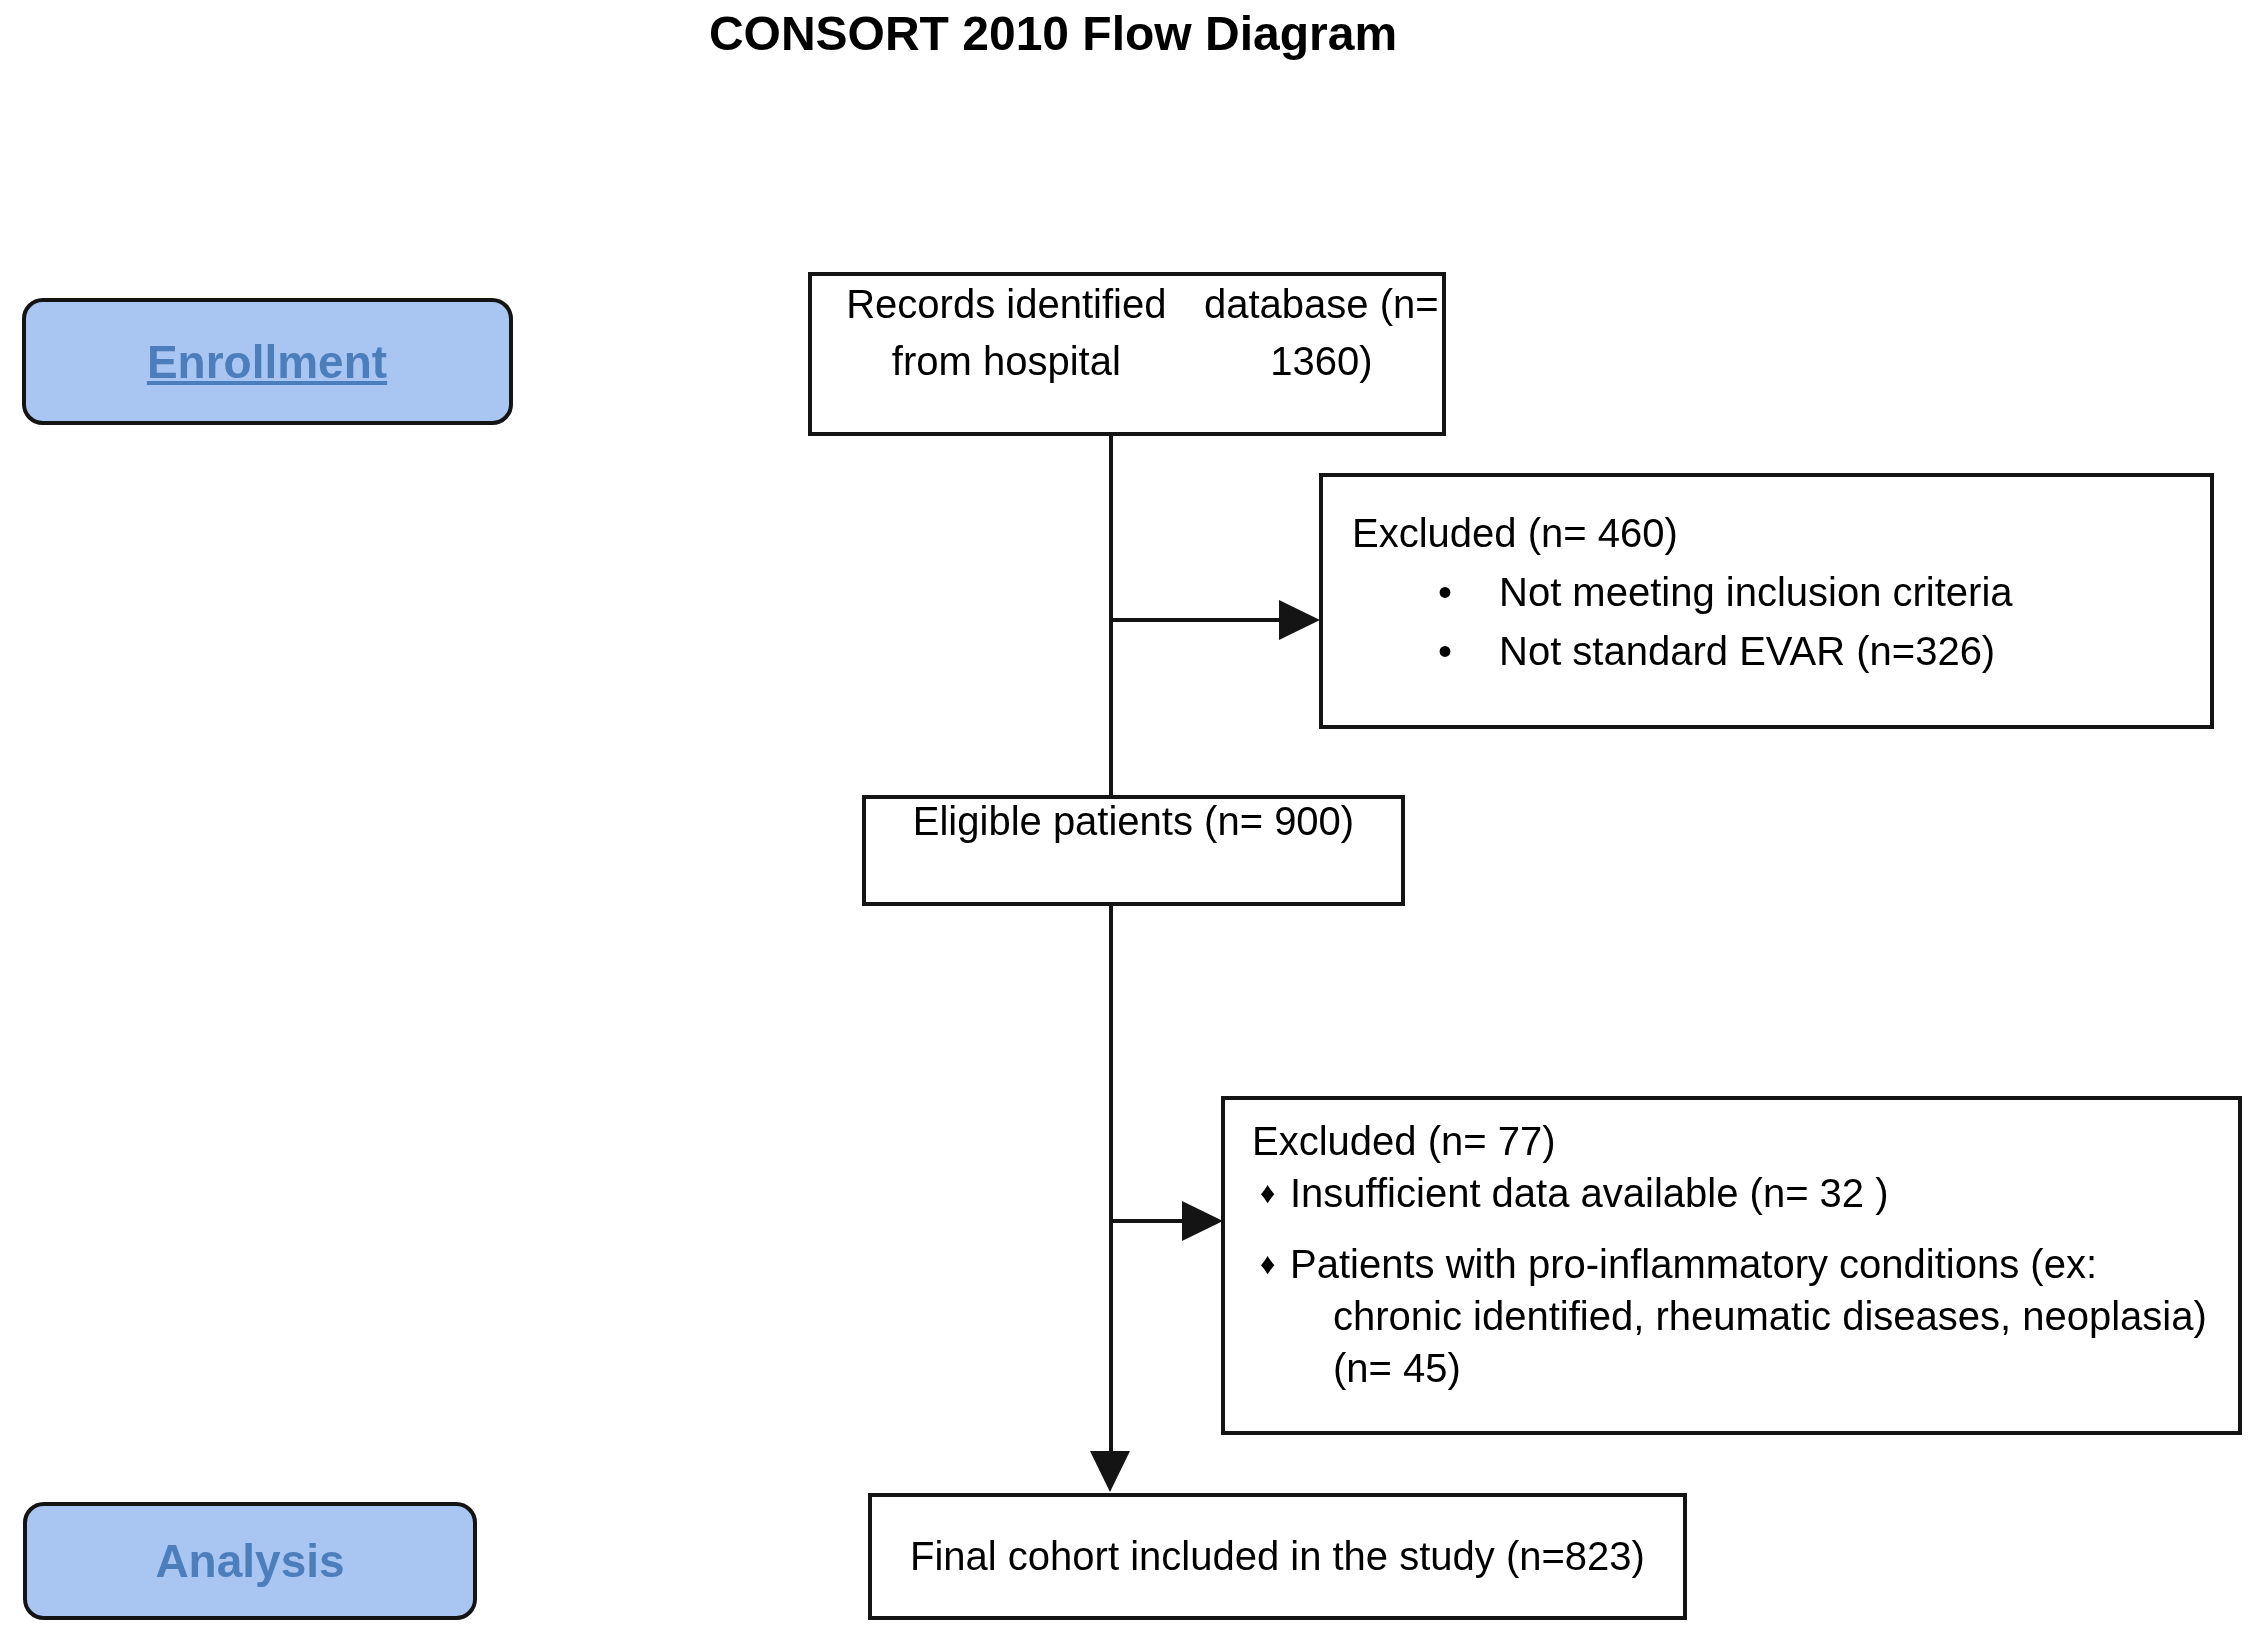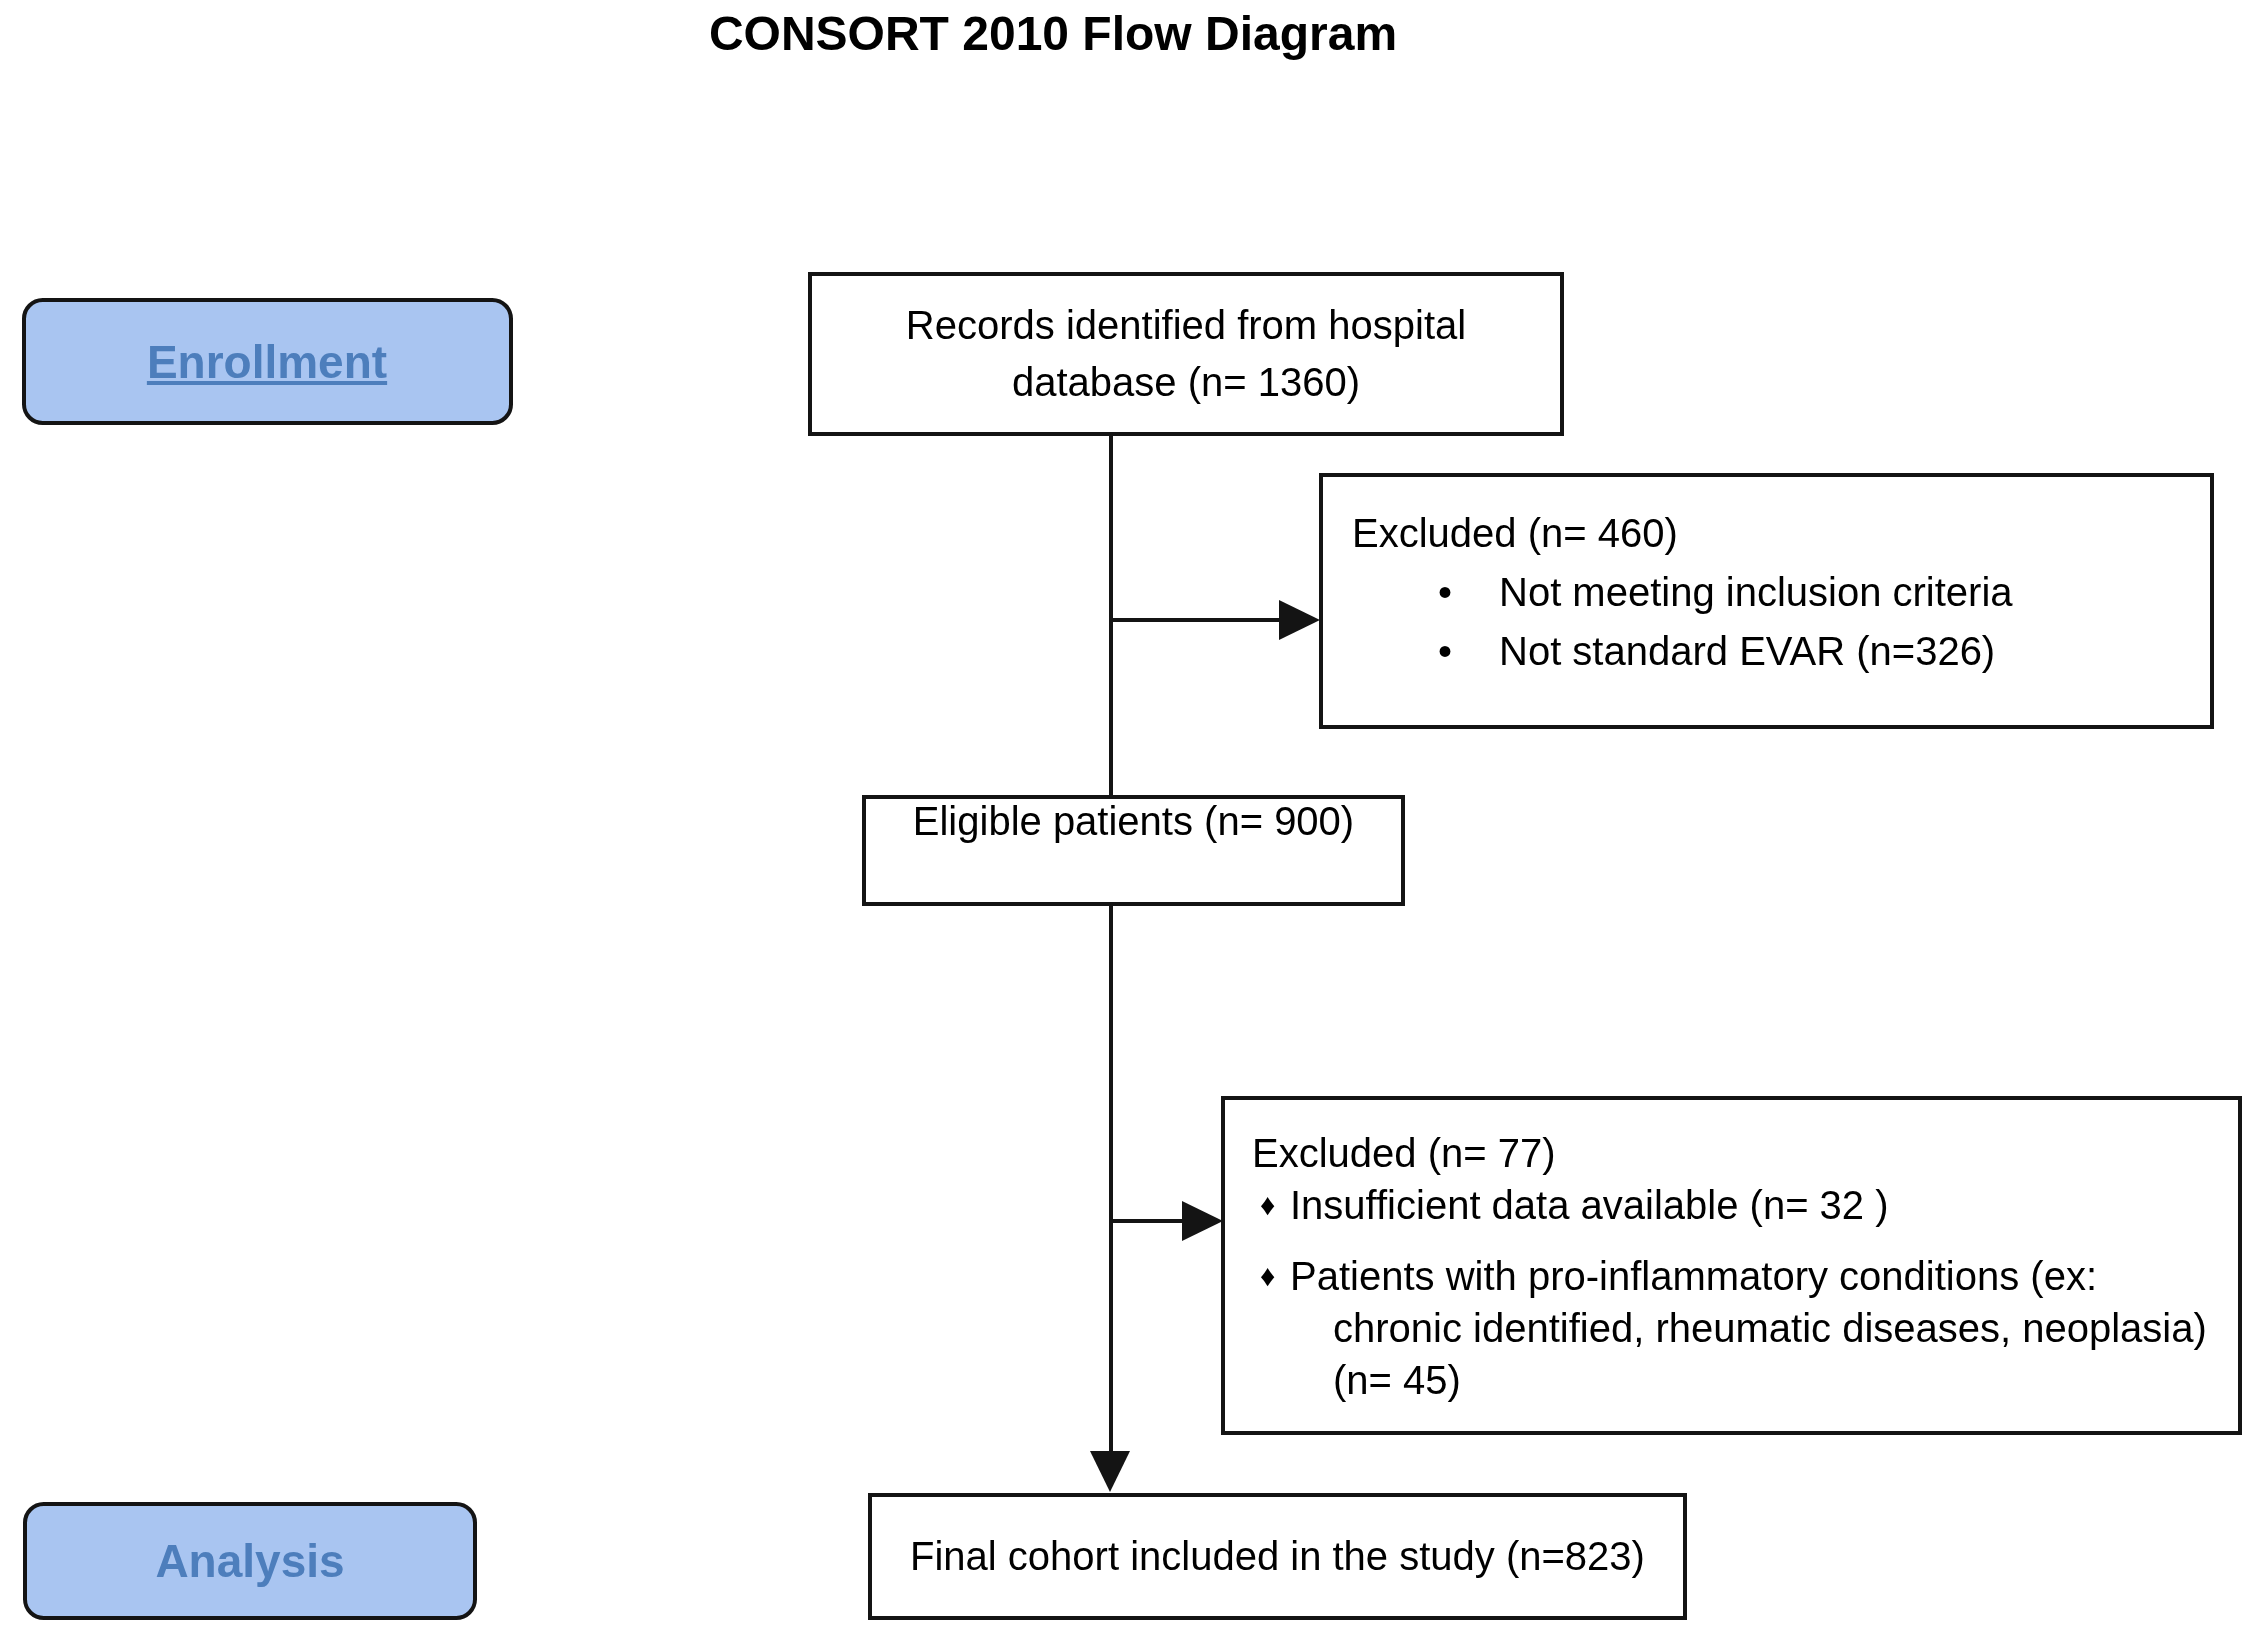--- a/index.html
+++ b/index.html
@@ -25,29 +25,29 @@
   }
   #stage-enrollment { left:21.5px;  top:298px;  width:491px; height:127px;text-decoration:underline; }
   #stage-analysis   { left:23px;  top:1502px; width:454px; height:118px; }
 
   
   .fbox {
     position:absolute; background:#ffffff;
     border:4px solid var(--box-border,#141414);
     box-sizing:border-box; font-size:40px;
   }
-  #box-records  { left:808px; top:272px;  width:756px;  height:164px;
-                  display:flex; flex-direction:column; justify-content:center;
+  #box-records  { left:808px; top:272px;  width:638px;  height:164px;
+                  display:flex; flex-direction:row; justify-content:center;
                   text-align:center; line-height:57px; }
   #box-excluded1{ left:1319px; top:473px;  width:895px; height:256px;
                   padding-top:27px; z-index:1; }
   #box-eligible { left:862px; top:795px; width:543px;  height:111px;
                   display:flex; align-items:flex-start; justify-content:center; z-index:3; }
   #box-excluded2{ left:1221px; top:1096px; width:1021px; height:339px;
-                  padding-top:27px; z-index:1; }
+                  padding-top:15px; z-index:1; }
   #box-final    { left:868px; top:1493px; width:819px; height:127px;
                   display:flex; align-items:center; justify-content:center; }
 
   
   .x1-title { padding-left:29px;  height:59px; line-height:59px; }
   .x1-item  { display:flex; padding-left:115px; height:59px; line-height:59px; }
   .x1-item .marker { width:61px; }
   .x1-wrap  { padding-left:176px; height:59px; line-height:59px; }
 
   

